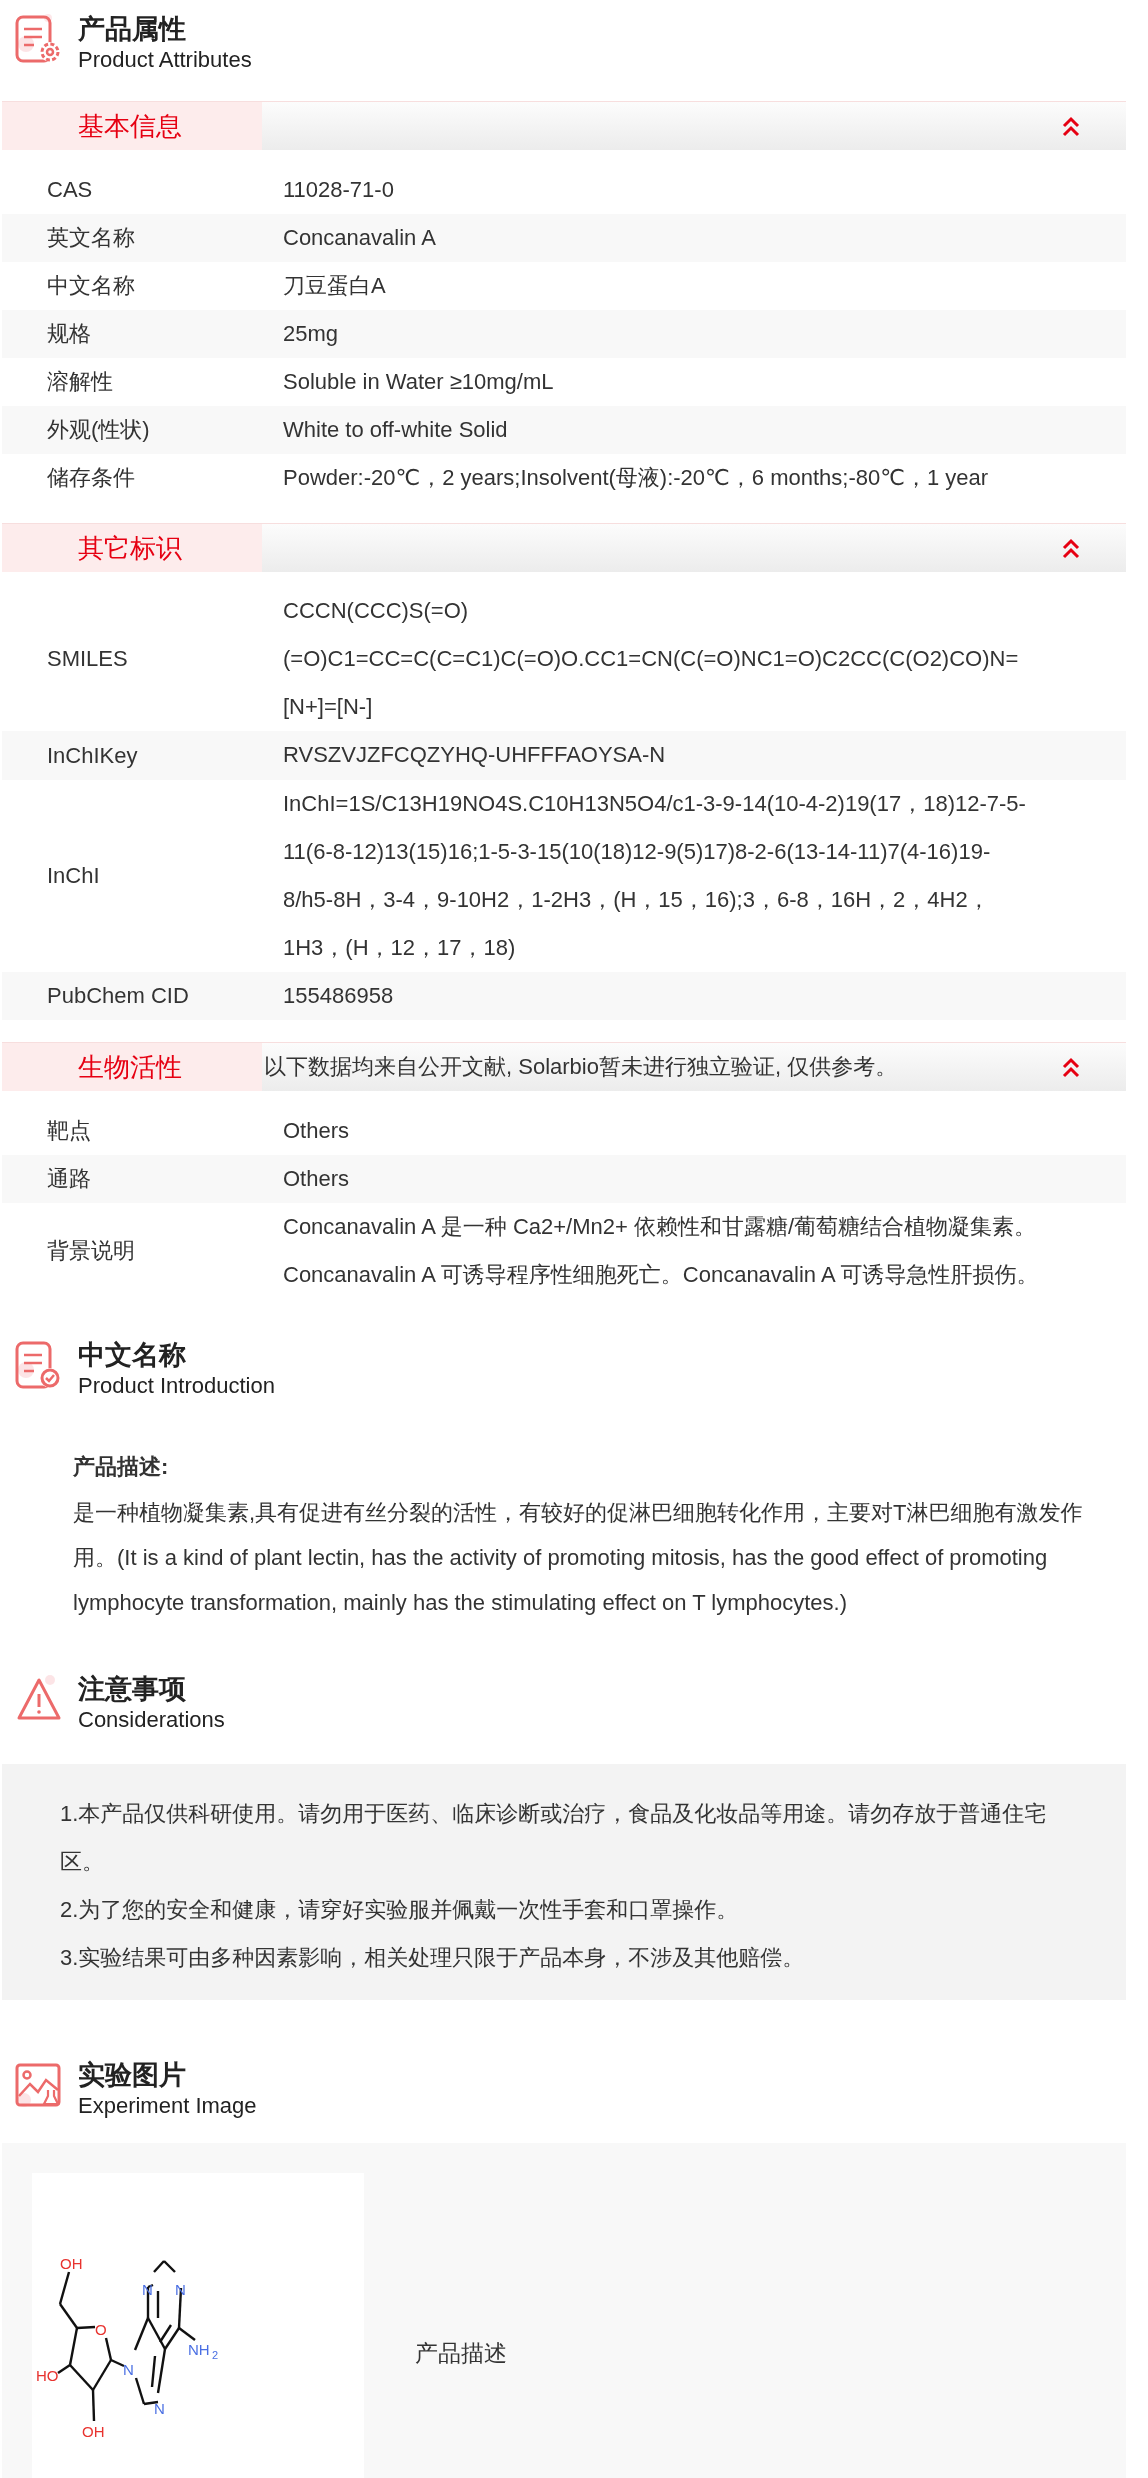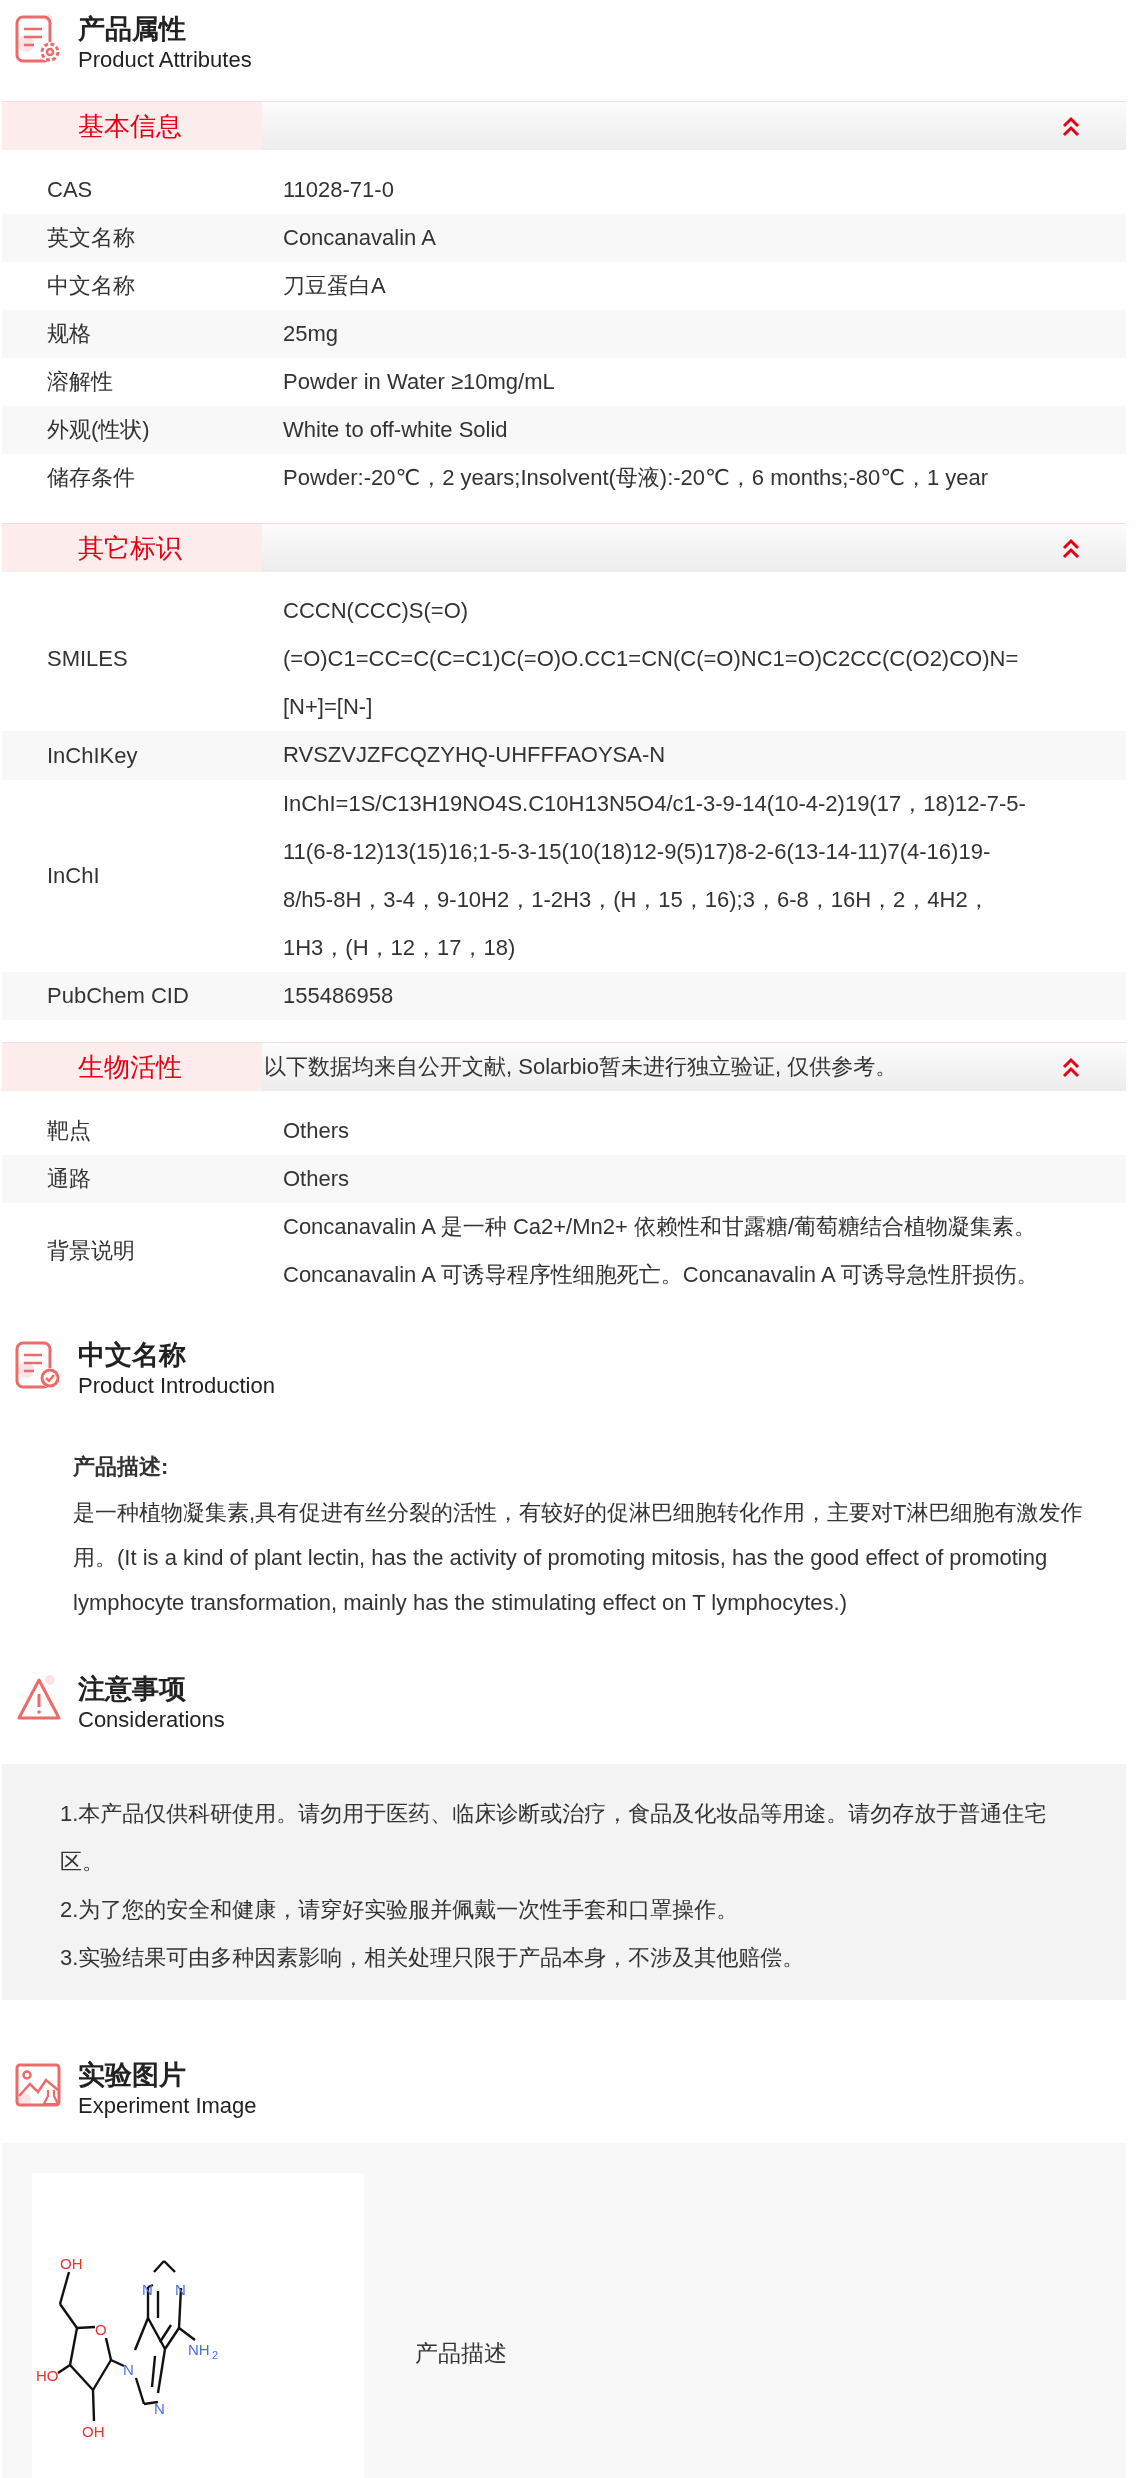--- a/index.html
+++ b/index.html
@@ -78,21 +78,21 @@
     <div class="row" style="height:48px;">
       <span class="lbl">中文名称</span>
       <div class="val">刀豆蛋白A</div>
     </div>
     <div class="row" style="height:48px;">
       <span class="lbl">规格</span>
       <div class="val">25mg</div>
     </div>
     <div class="row" style="height:48px;">
       <span class="lbl">溶解性</span>
-      <div class="val">Powder in Water ≥10mg/mL</div>
+      <div class="val">Soluble in Water ≥10mg/mL</div>
     </div>
     <div class="row" style="height:48px;">
       <span class="lbl">外观(性状)</span>
       <div class="val">White to off-white Solid</div>
     </div>
     <div class="row" style="height:48px;">
       <span class="lbl">储存条件</span>
       <div class="val" style="white-space:nowrap;">Powder:-20℃，2 years;Insolvent(母液):-20℃，6 months;-80℃，1 year</div>
     </div>
   </div>

